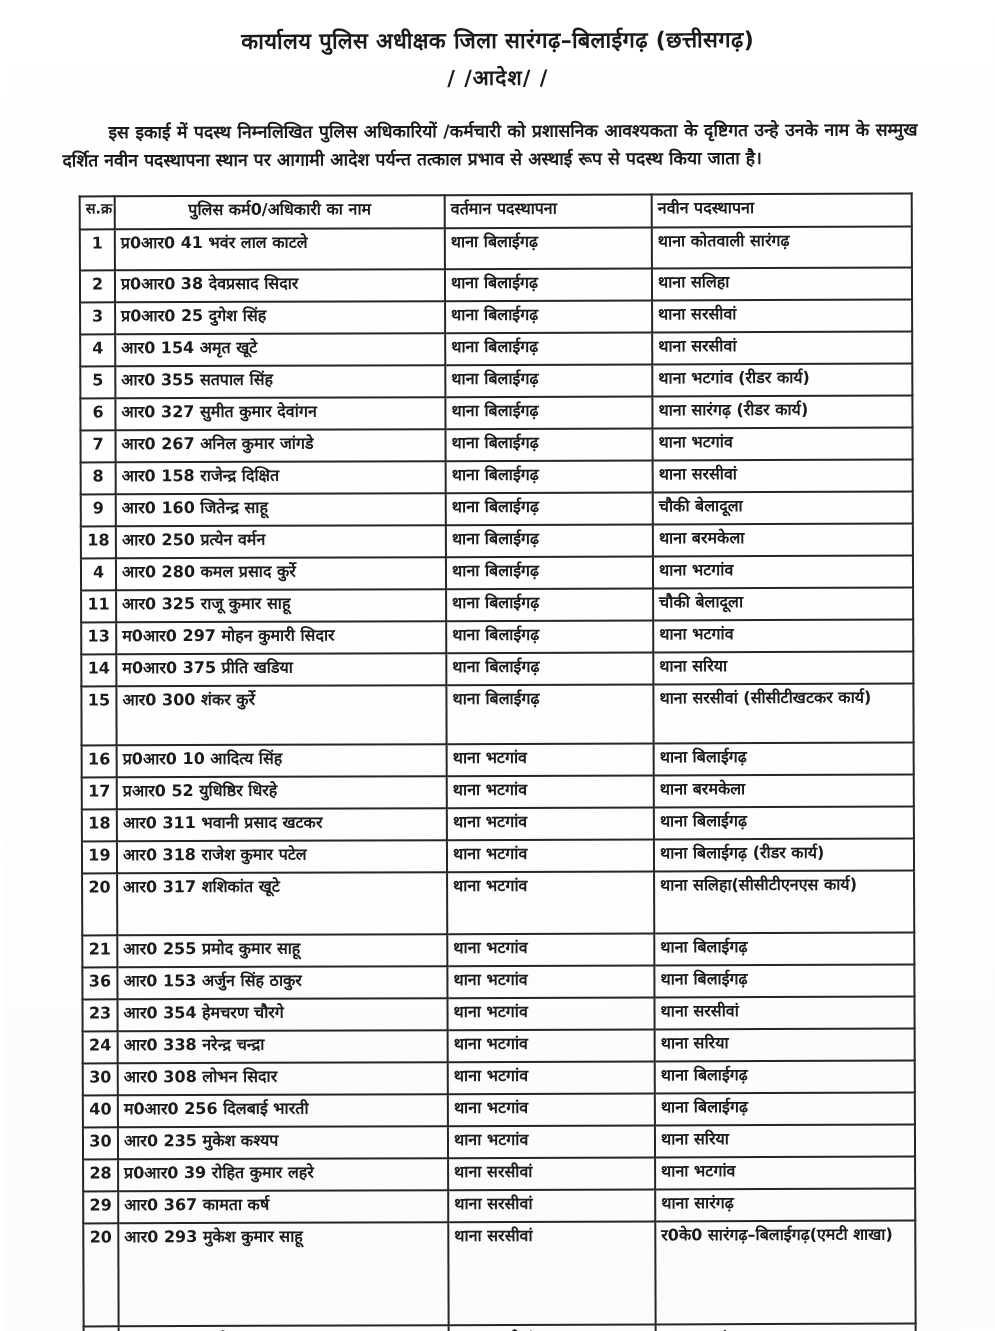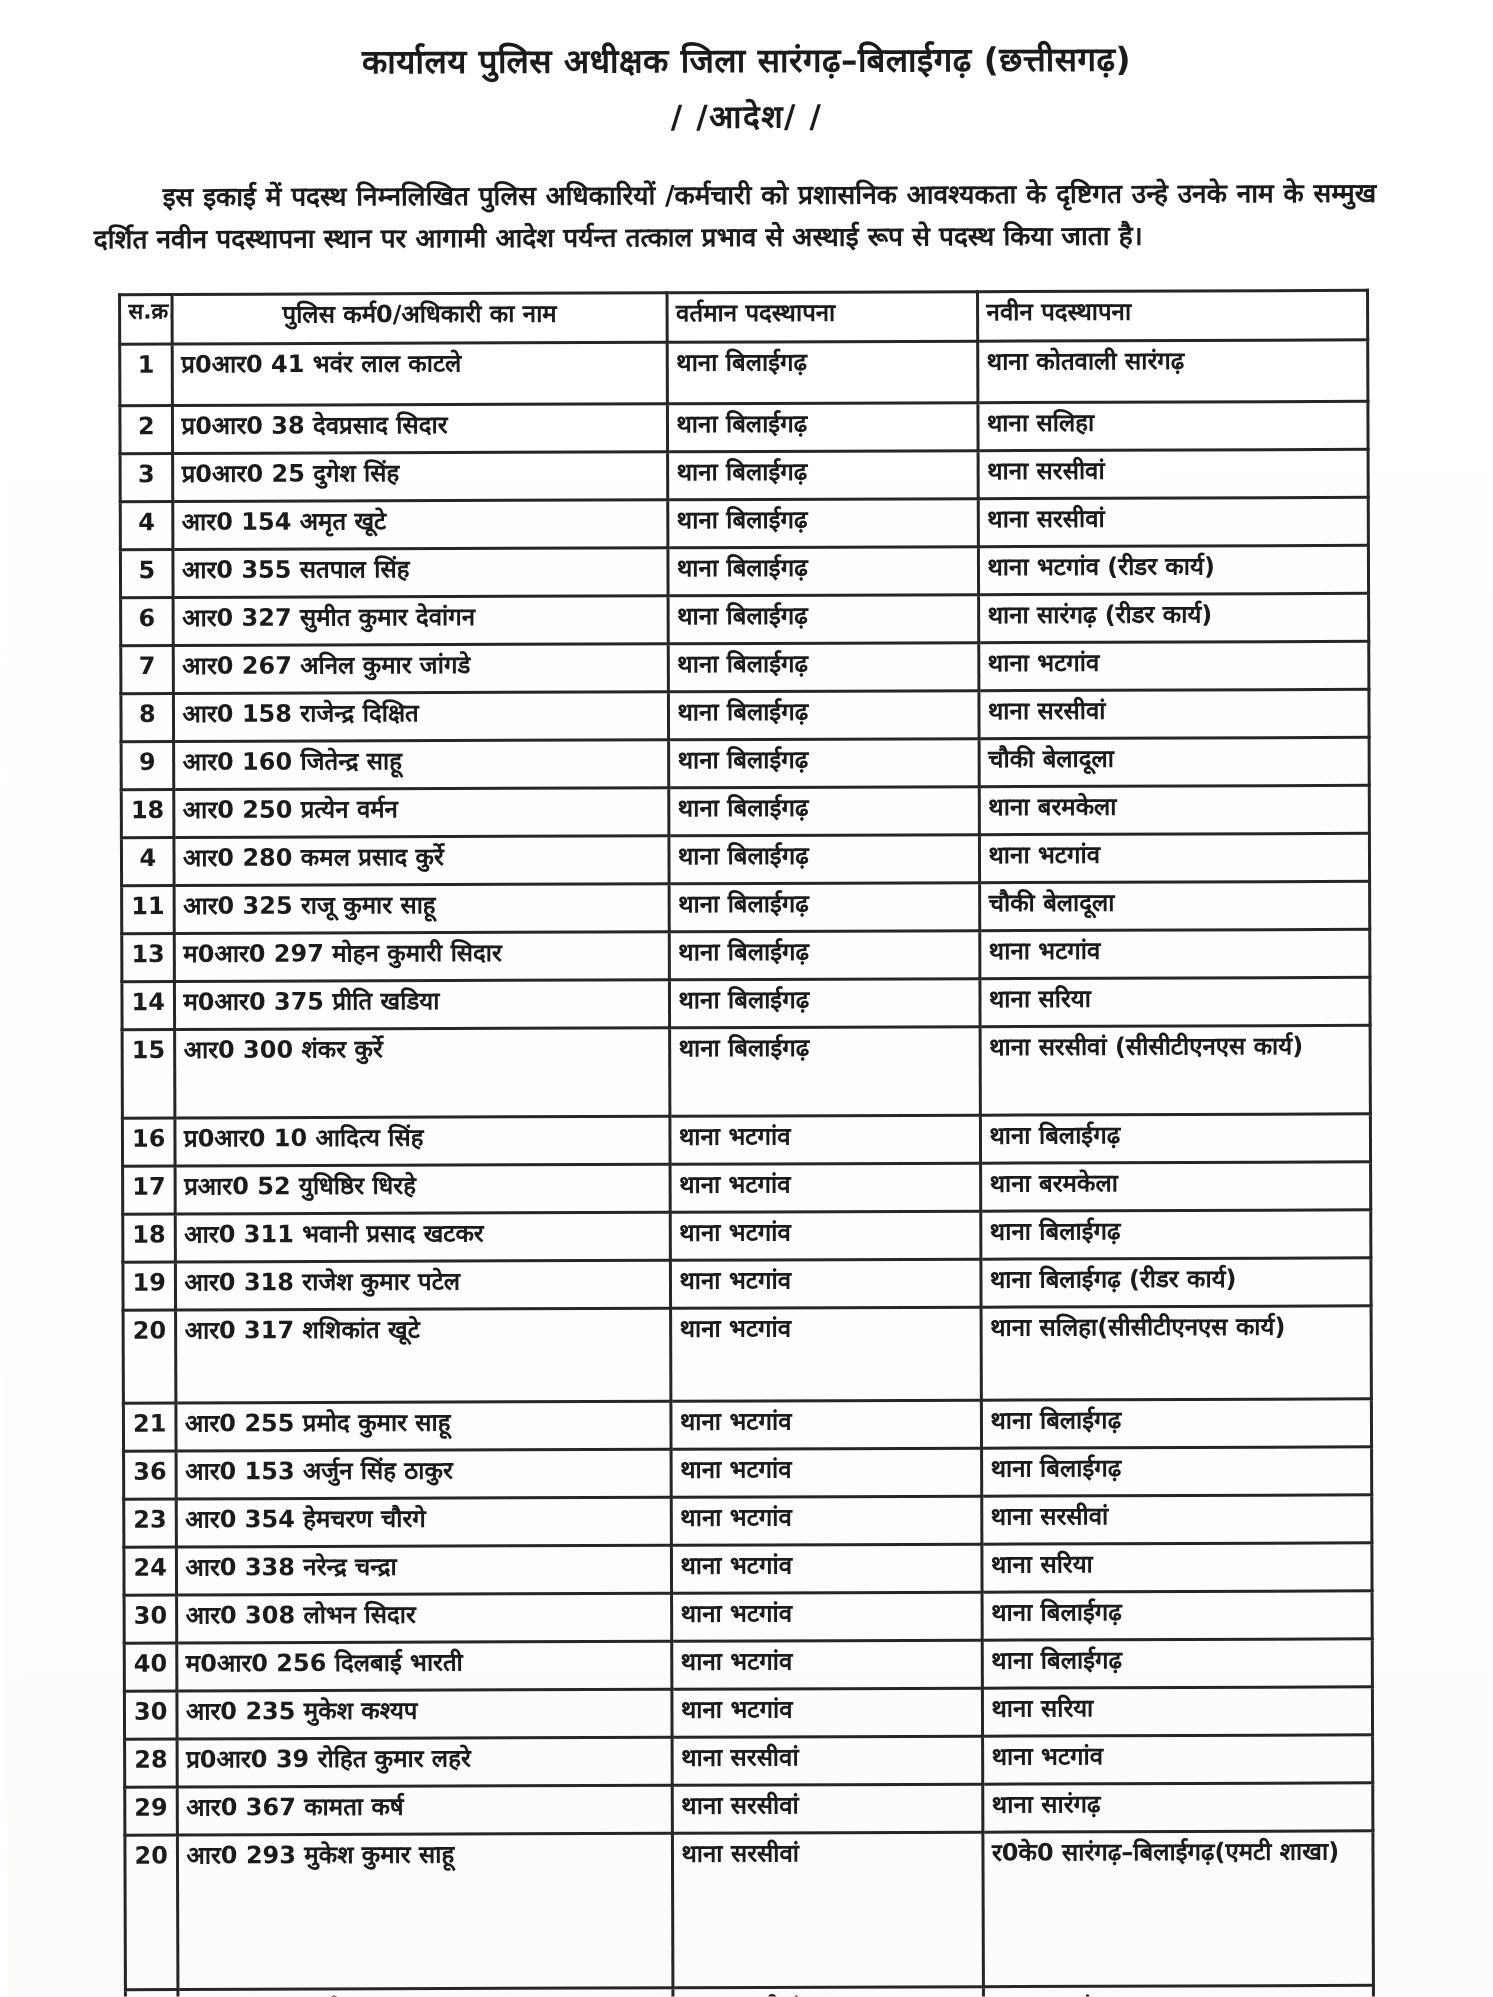--- a/index.html
+++ b/index.html
@@ -181,21 +181,21 @@
         <tr data-idx="14">
           <td class="c-sn">14</td>
           <td class="c-name">म0आर0 375 प्रीति खडिया</td>
           <td class="c-cur">थाना बिलाईगढ़</td>
           <td class="c-new">थाना सरिया</td>
         </tr>
         <tr data-idx="15">
           <td class="c-sn">15</td>
           <td class="c-name">आर0 300 शंकर कुर्रे</td>
           <td class="c-cur">थाना बिलाईगढ़</td>
-          <td class="c-new">थाना सरसीवां (सीसीटीएनएस कार्य)</td>
+          <td class="c-new">थाना सरसीवां (सीसीटीखटकर कार्य)</td>
         </tr>
         <tr data-idx="16">
           <td class="c-sn">16</td>
           <td class="c-name">प्र0आर0 10 आदित्य सिंह</td>
           <td class="c-cur">थाना भटगांव</td>
           <td class="c-new">थाना बिलाईगढ़</td>
         </tr>
         <tr data-idx="17">
           <td class="c-sn">17</td>
           <td class="c-name">प्रआर0 52 युधिष्ठिर धिरहे</td>

